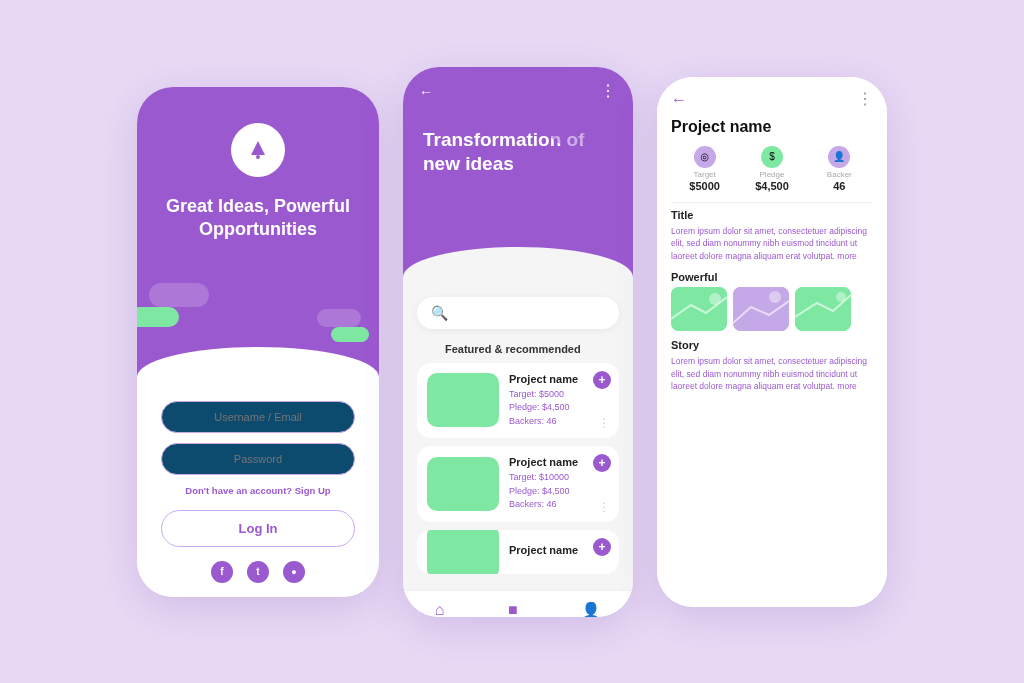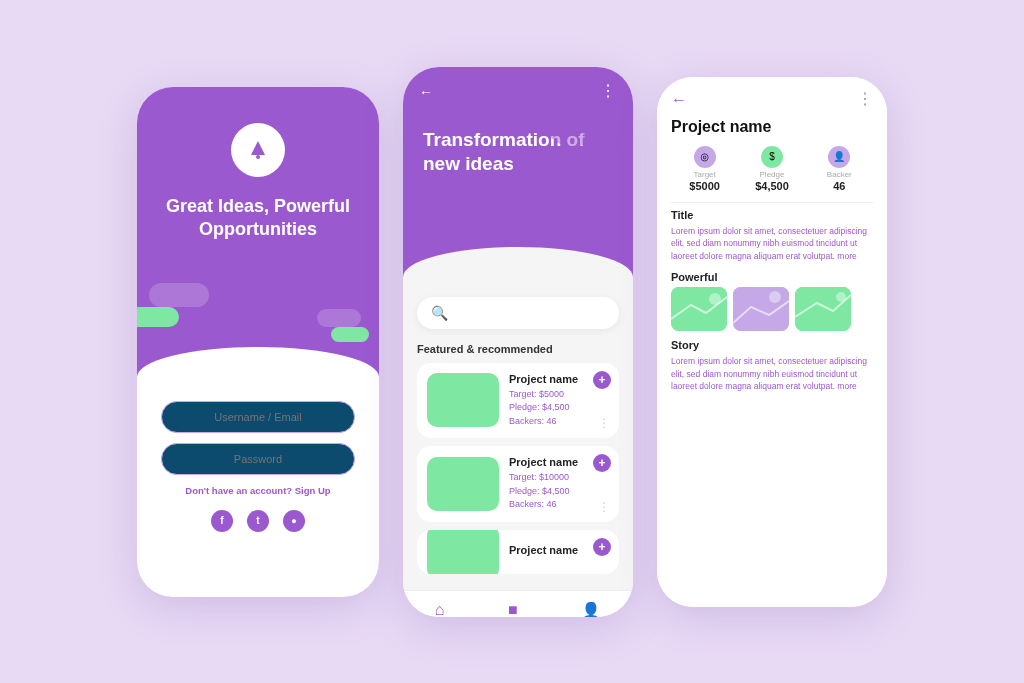--- a/index.html
+++ b/index.html
@@ -200,20 +200,21 @@
       background: #f5f5f5;
       padding: 8px 14px;
       flex: 1;
       overflow: hidden;
     }
     .p2-section-title {
       font-size: 11px;
       font-weight: 700;
       color: #333;
       margin-bottom: 8px;
+      margin-left: 28px;
     }
     .p2-card {
       background: white;
       border-radius: 14px;
       padding: 10px;
       margin-bottom: 8px;
       display: flex;
       align-items: center;
       gap: 10px;
       position: relative;
@@ -392,20 +393,21 @@
       <div class="p1-green-cloud p1-green-cloud-2"></div>
       <div class="p1-wave"></div>
     </div>
     <div class="p1-bottom">
       <input class="p1-input" type="text" placeholder="Username / Email" style="">
       <input class="p1-input" type="password" placeholder="Password" style="">
       <div class="p1-signup">
         <span>Don't have an account?</span>
         <span style="color:#9b59d0;font-weight:700;cursor:pointer;">Sign Up</span>
       </div>
+      <button class="p1-login-btn">Log In</button>
       <div class="p1-social">
         <div class="social-icon">f</div>
         <div class="social-icon">t</div>
         <div class="social-icon" style="font-size:9px;">●</div>
       </div>
     </div>
   </div>
 
   <div class="phone phone-2">
     <div class="p2-top">

